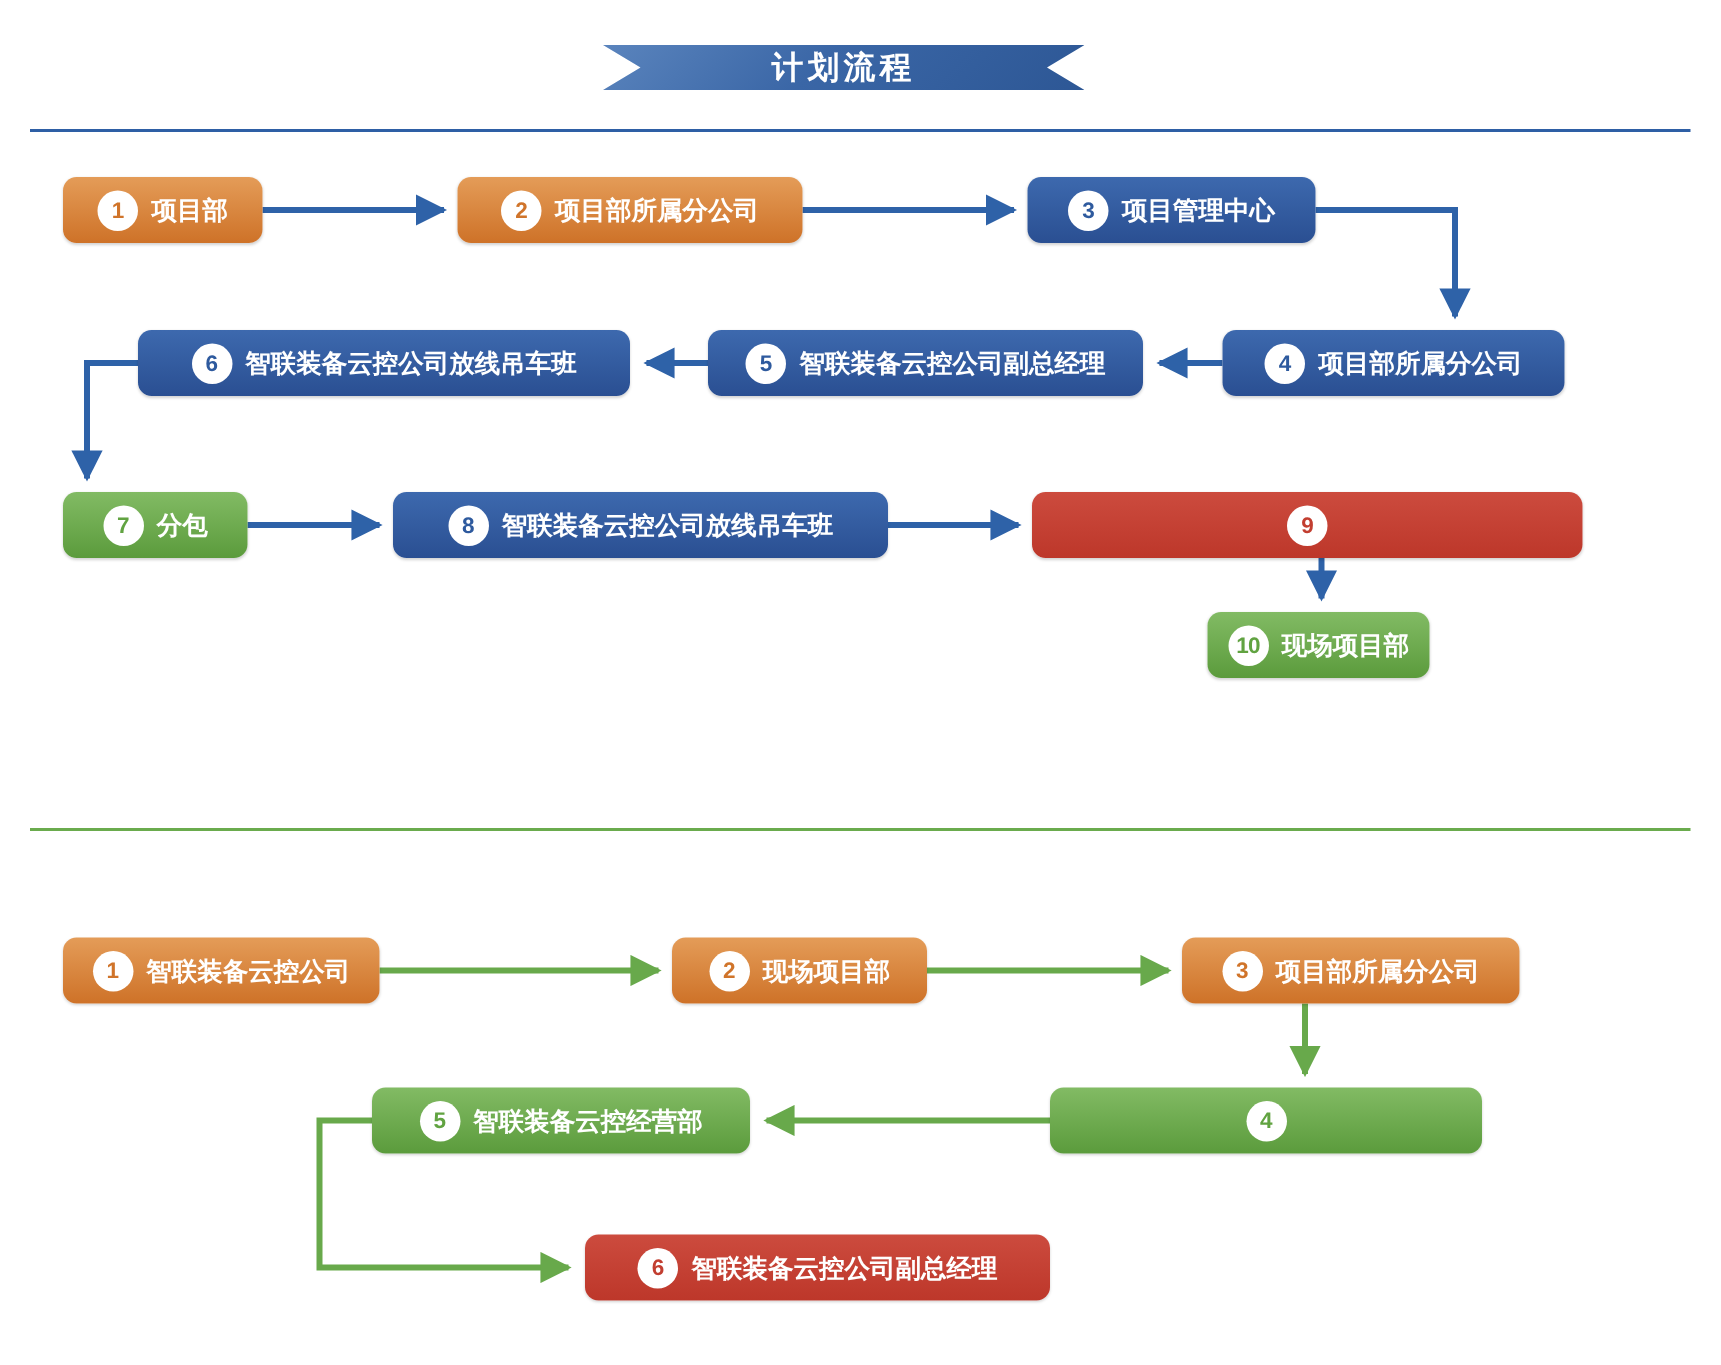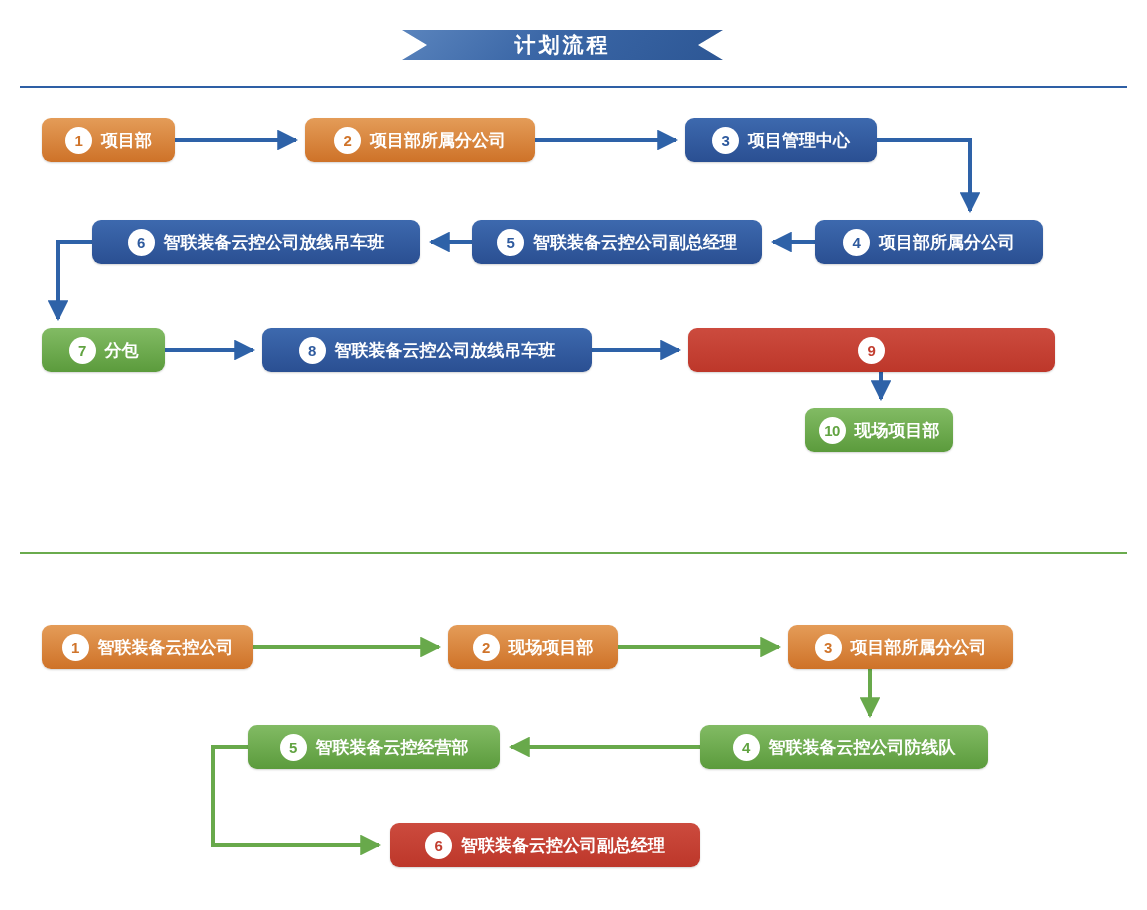--- a/index.html
+++ b/index.html
@@ -128,21 +128,20 @@
   <div class="node orange" style="left:448px;top:625px;width:170px">
     <span class="num">2</span>
     <span>现场项目部</span>
   </div>
   <div class="node orange" style="left:788px;top:625px;width:225px">
     <span class="num">3</span>
     <span>项目部所属分公司</span>
   </div>
   <div class="node green" style="left:700px;top:725px;width:288px">
     <span class="num">4</span>
-    <span>智联装备云控公司防线队</span>
   </div>
   <div class="node green" style="left:248px;top:725px;width:252px">
     <span class="num">5</span>
     <span>智联装备云控经营部</span>
   </div>
   <div class="node red" style="left:390px;top:823px;width:310px">
     <span class="num">6</span>
     <span>智联装备云控公司副总经理</span>
   </div>
 

